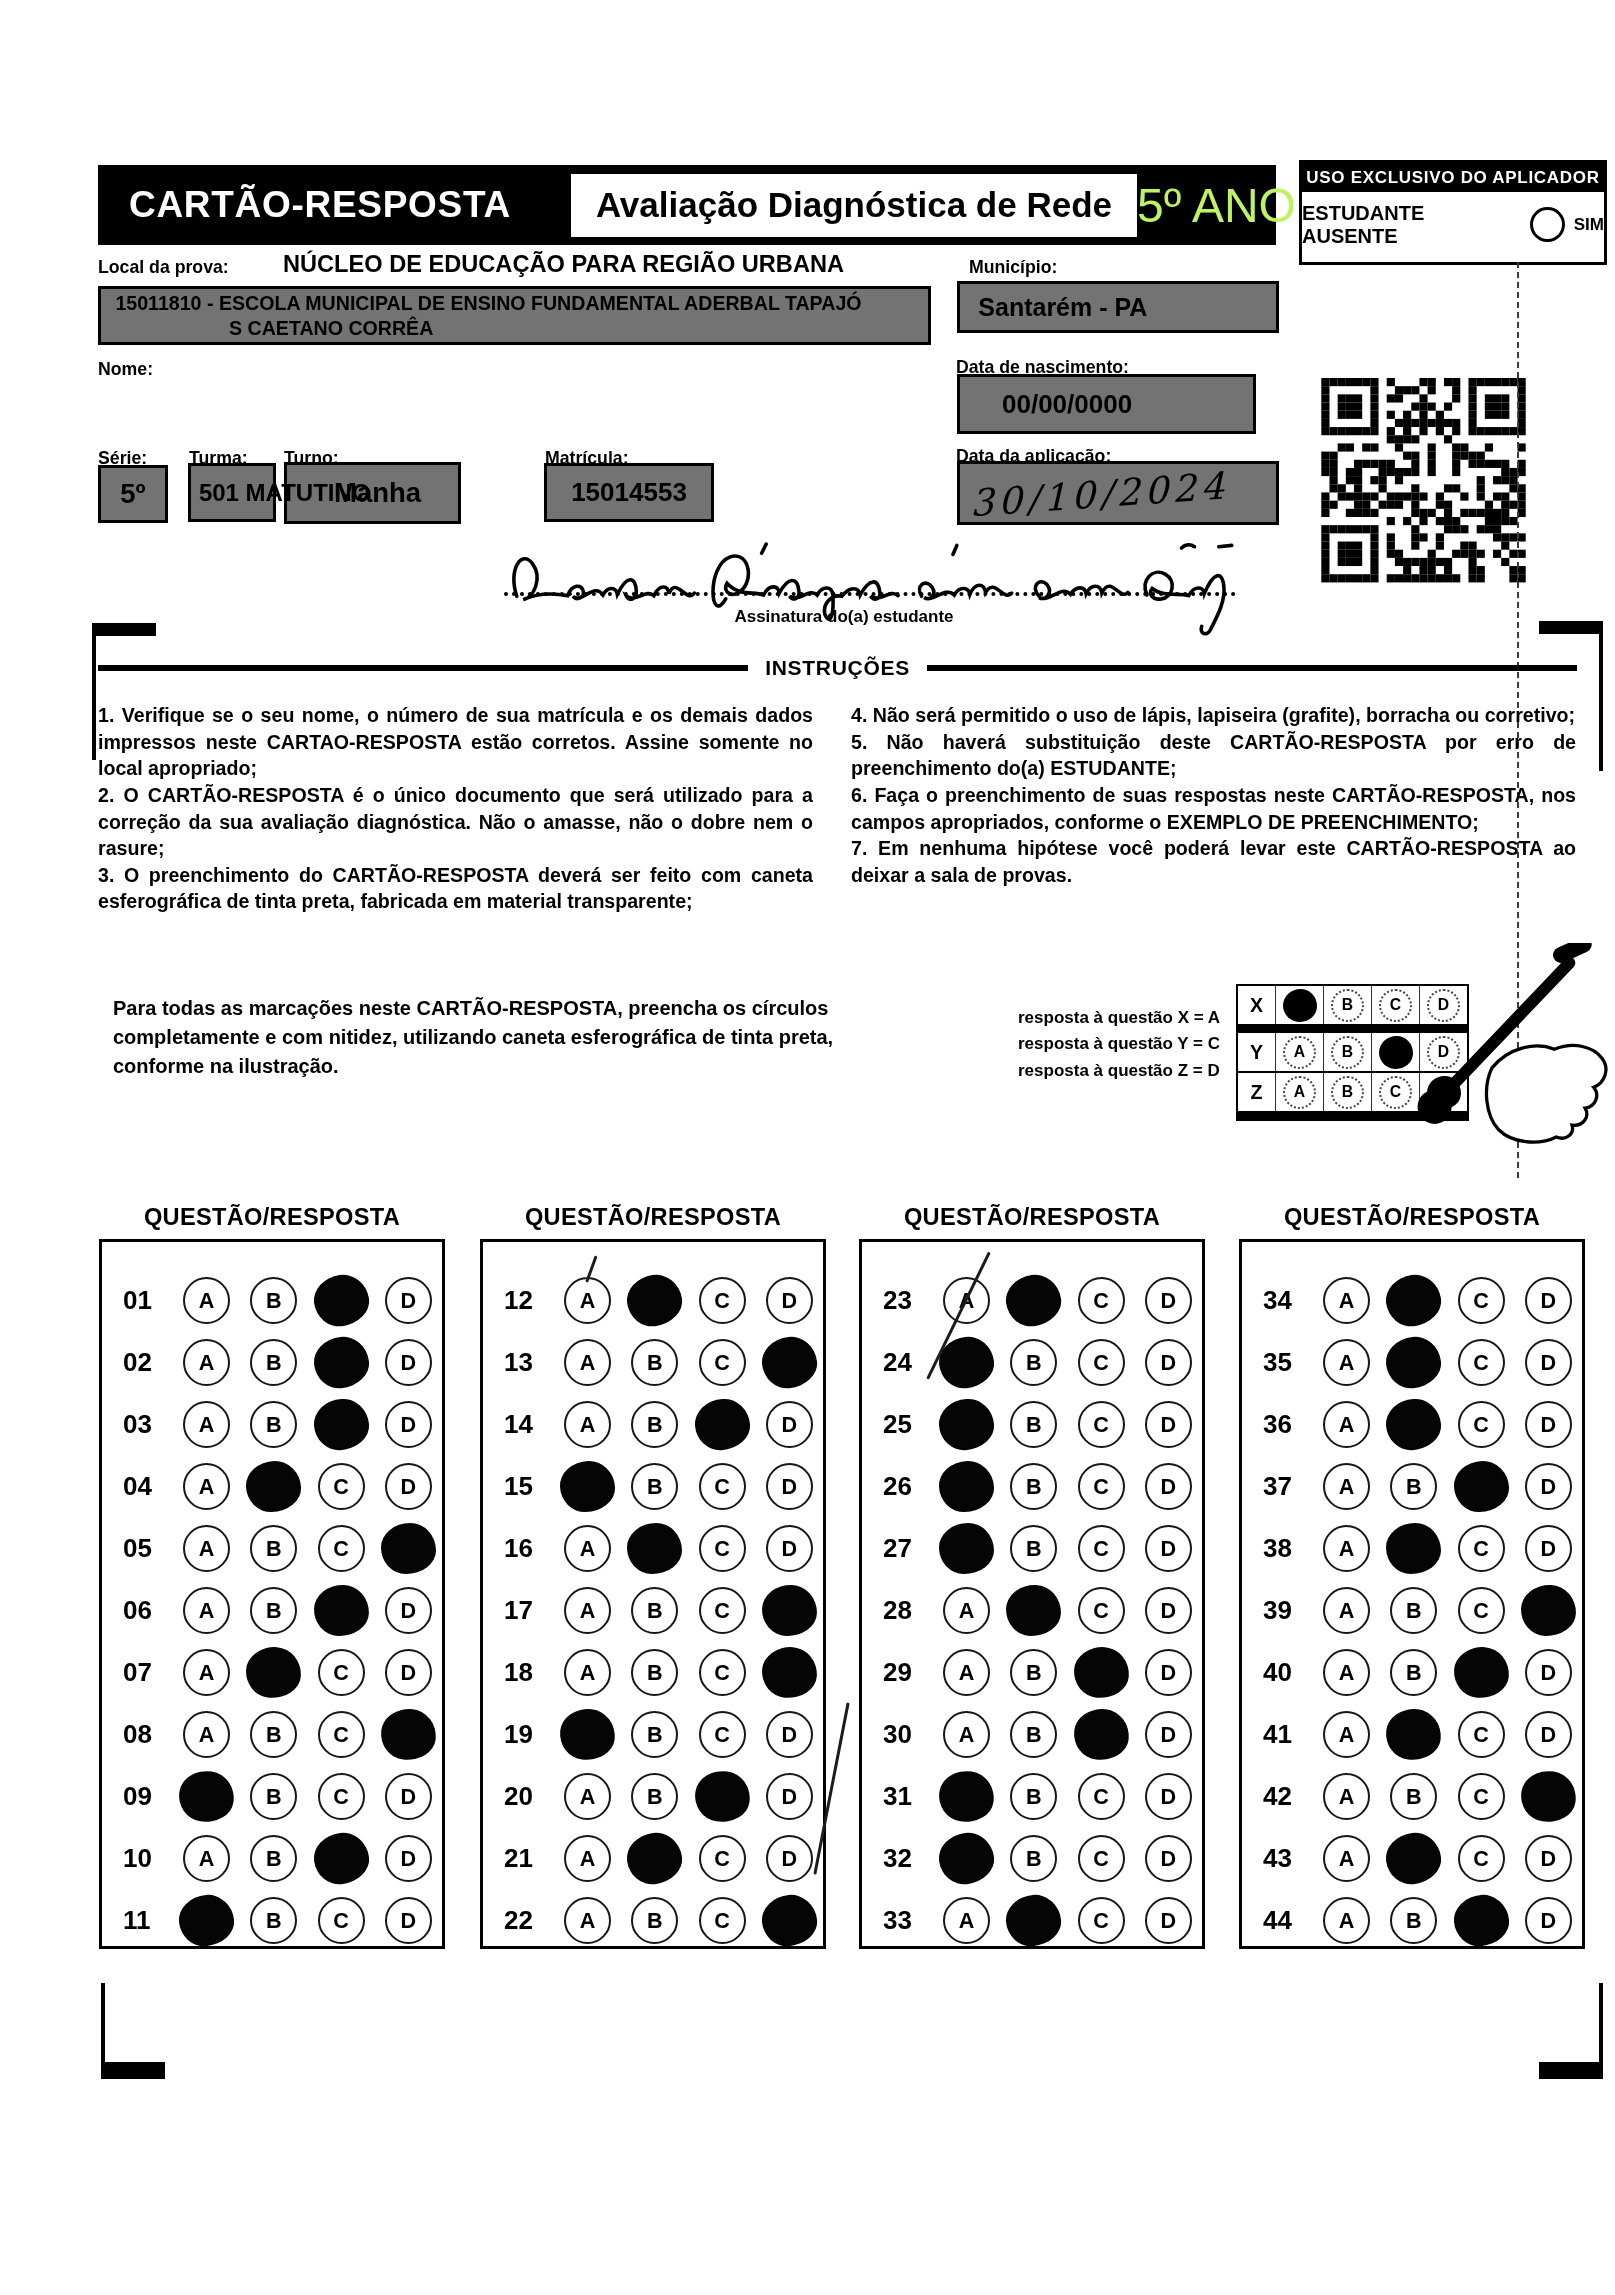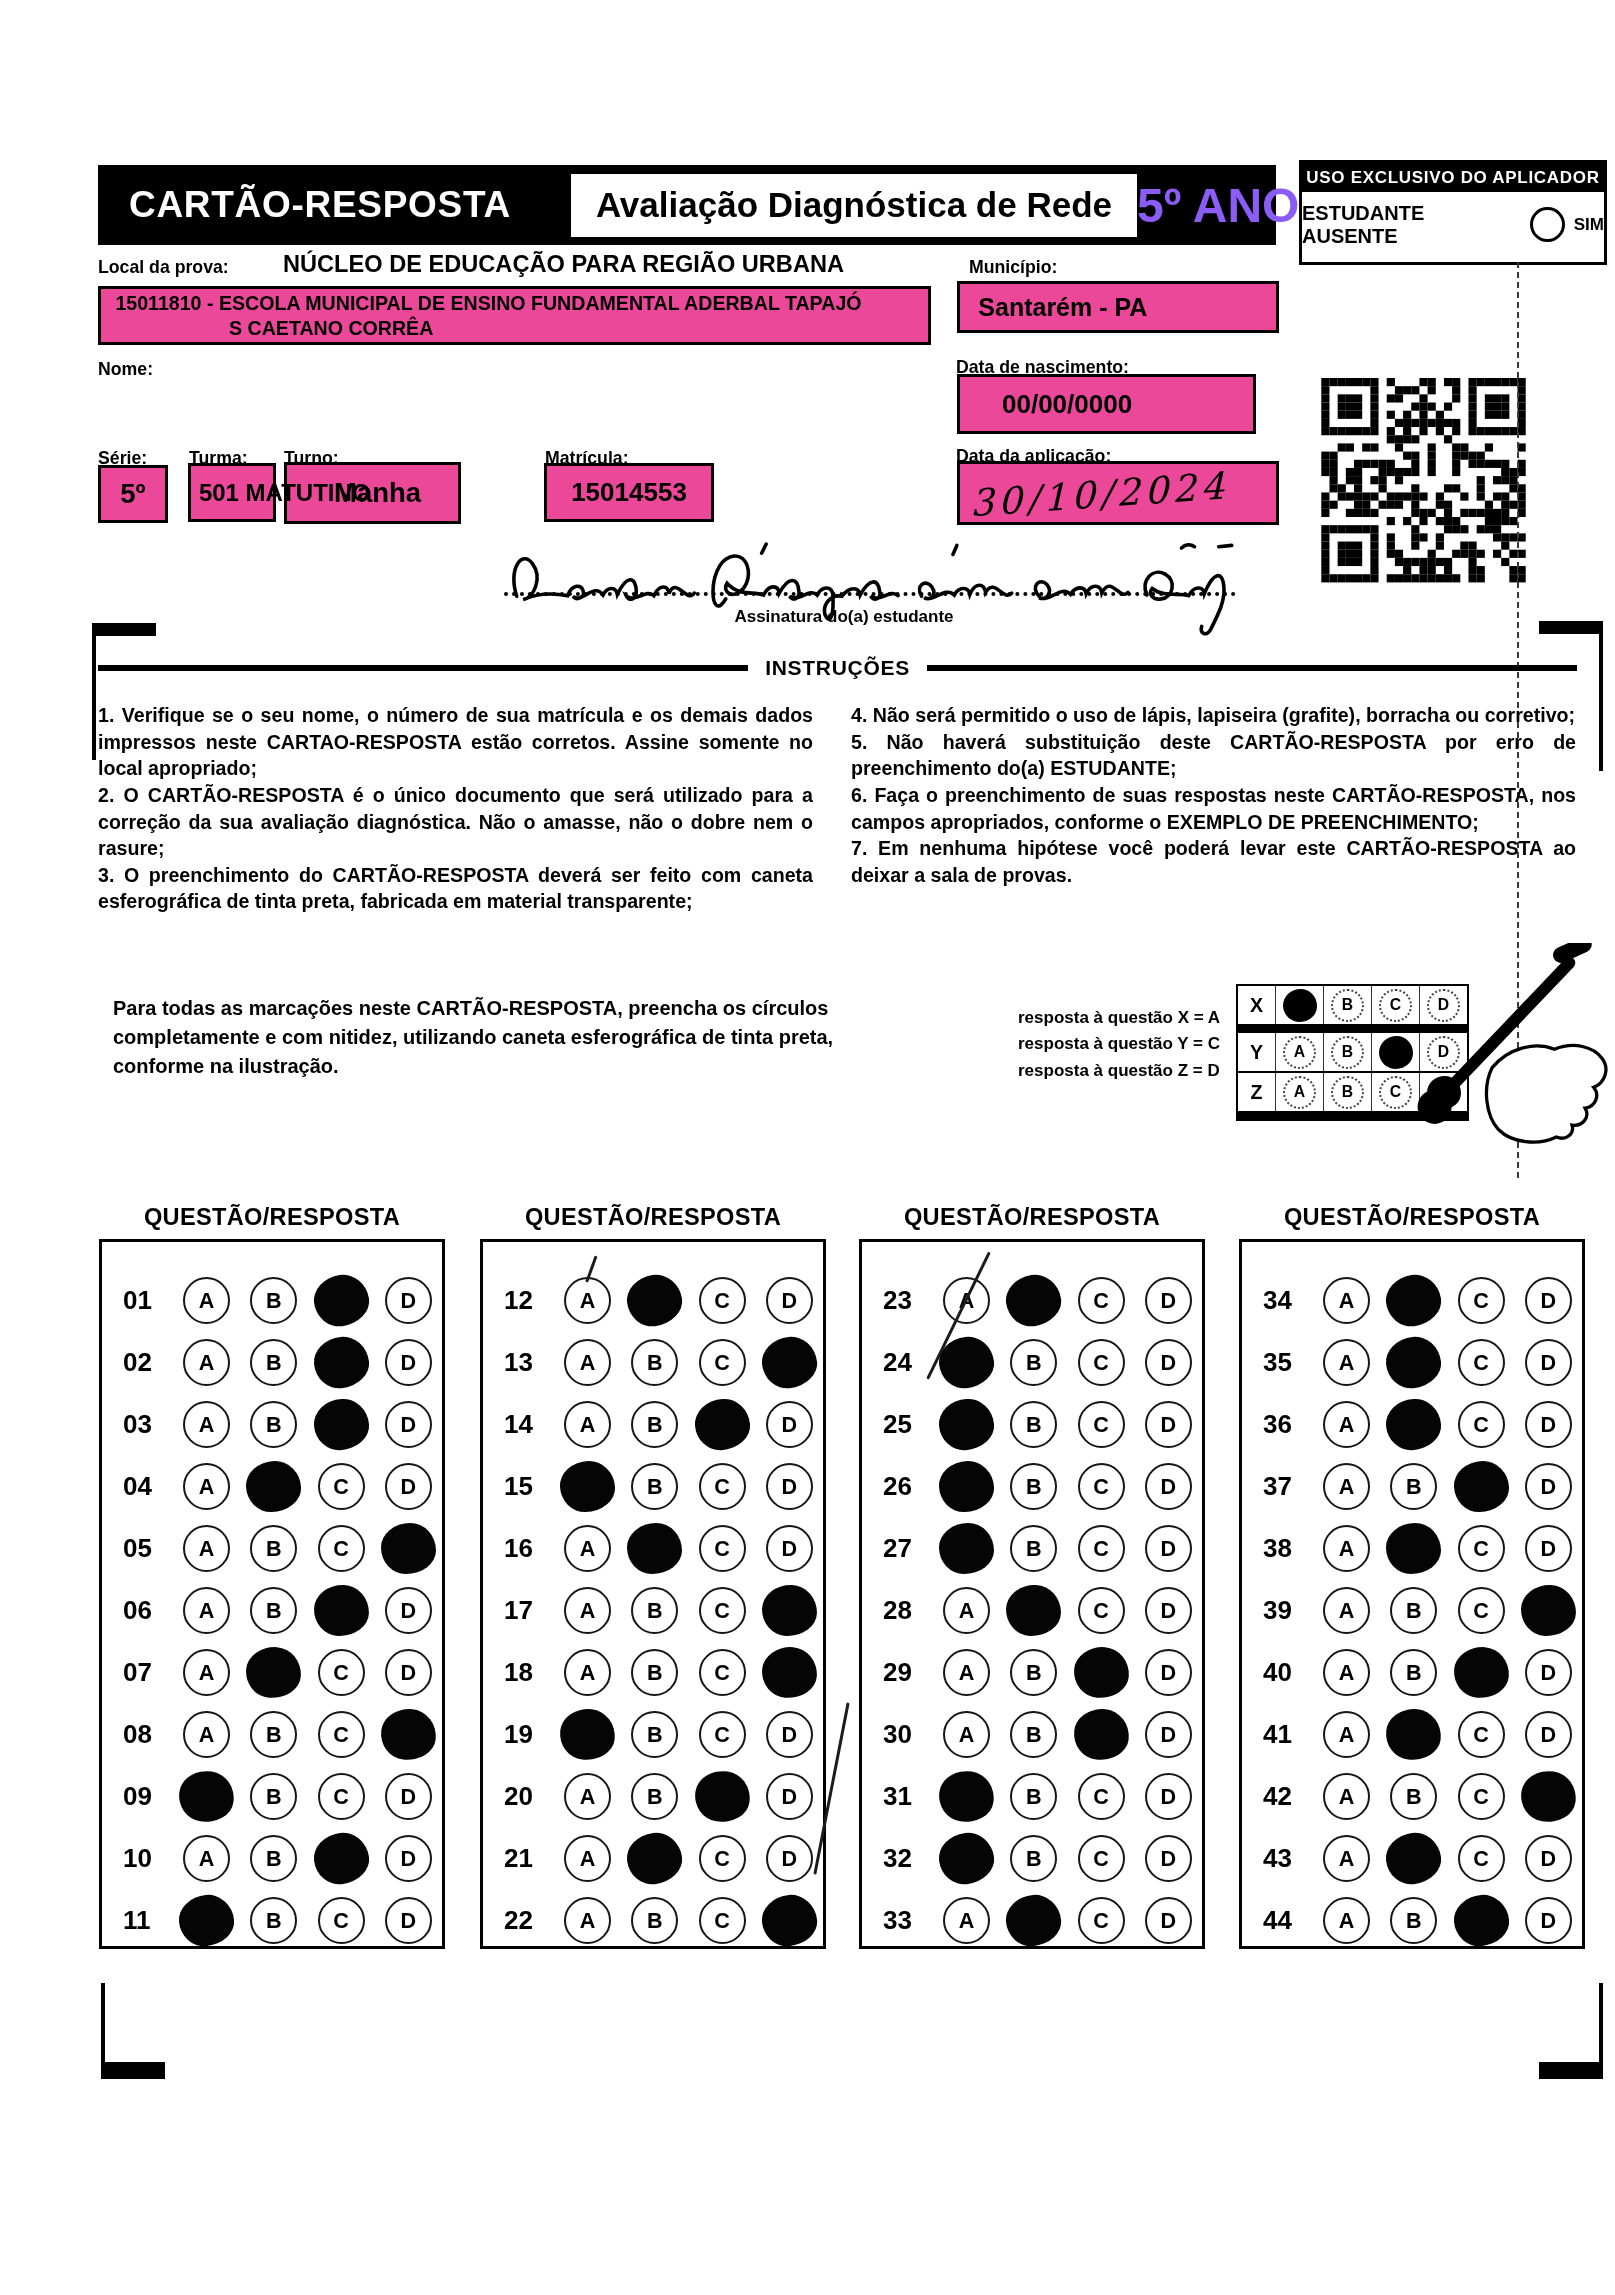--- a/index.html
+++ b/index.html
@@ -6,34 +6,34 @@
   .sheet{position:relative;width:1615px;height:2295px;background:#fff;overflow:hidden;
          font-family:"Liberation Sans",sans-serif;color:#000;}
   .abs{position:absolute;}
 
   
   .header-bar{left:98px;top:165px;width:1178px;height:80px;background:#000;
               display:flex;align-items:center;}
   .hb-title{color:#fff;font-weight:bold;font-size:37px;margin-left:31px;letter-spacing:0.7px;white-space:nowrap;}
   .hb-box{background:#fff;margin-left:60px;height:63px;display:flex;align-items:center;
           padding:0 25px;font-size:35px;font-weight:bold;white-space:nowrap;}
-  .hb-grade{color:#8b5cf6;font-weight:bold;font-size:48px;margin:0 41px 0 auto;white-space:nowrap;}
+  .hb-grade{color:#bef264;font-weight:normal;font-size:48px;margin:0 41px 0 auto;white-space:nowrap;}
 
   .aplicador-box{left:1299px;top:160px;width:302px;height:99px;border:3.9px solid #000;background:#fff;}
   .ap-title{background:#000;color:#fff;font-weight:bold;font-size:17px;text-align:center;
             height:29px;line-height:29px;letter-spacing:0.7px;}
   .ap-body{display:flex;align-items:center;justify-content:center;height:65px;gap:9.2px;}
   .ap-label{font-weight:bold;font-size:20px;}
   .ap-circle{width:29px;height:29px;border:3.3px solid #000;border-radius:50%;background:#fff;}
   .ap-sim{font-weight:bold;font-size:17px;}
 
   
   .lbl{font-weight:bold;font-size:17.7px;white-space:nowrap;}
   .big-val{font-weight:bold;font-size:23.6px;white-space:nowrap;}
-  .fbox{border:3.3px solid #000;background:#ec4899;box-sizing:border-box;}
+  .fbox{border:3.3px solid #000;background:#737373;box-sizing:border-box;}
 
   .school-box{left:98px;top:286px;width:833px;height:59px;display:flex;flex-direction:column;justify-content:center;}
   .school-box div{font-weight:bold;font-size:19.6px;line-height:1.25;white-space:nowrap;}
   .school-l1{padding-left:14.4px;}
   .school-l2{padding-left:128px;}
 
   .municipio-box{left:957px;top:281px;width:322px;height:52px;border-width:3.9px;
                  display:flex;align-items:center;}
   .municipio-box span{font-weight:bold;font-size:25px;padding-left:18.3px;}
 

